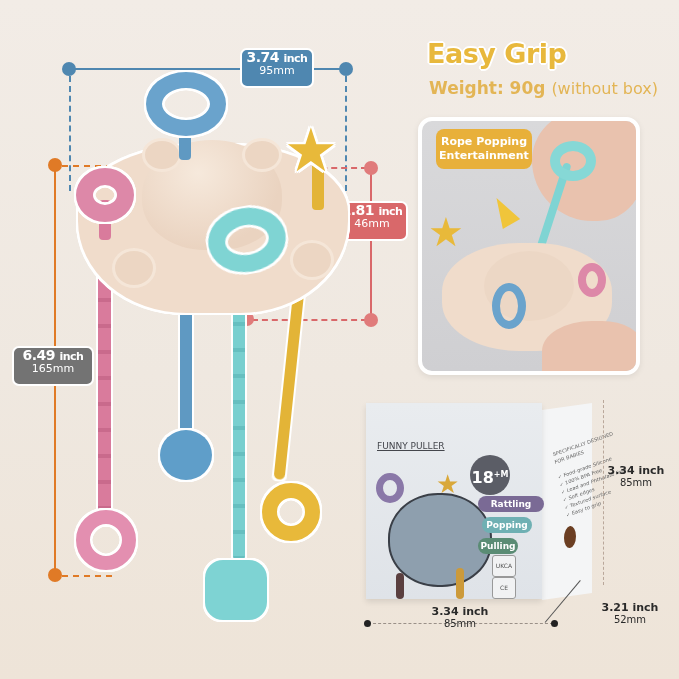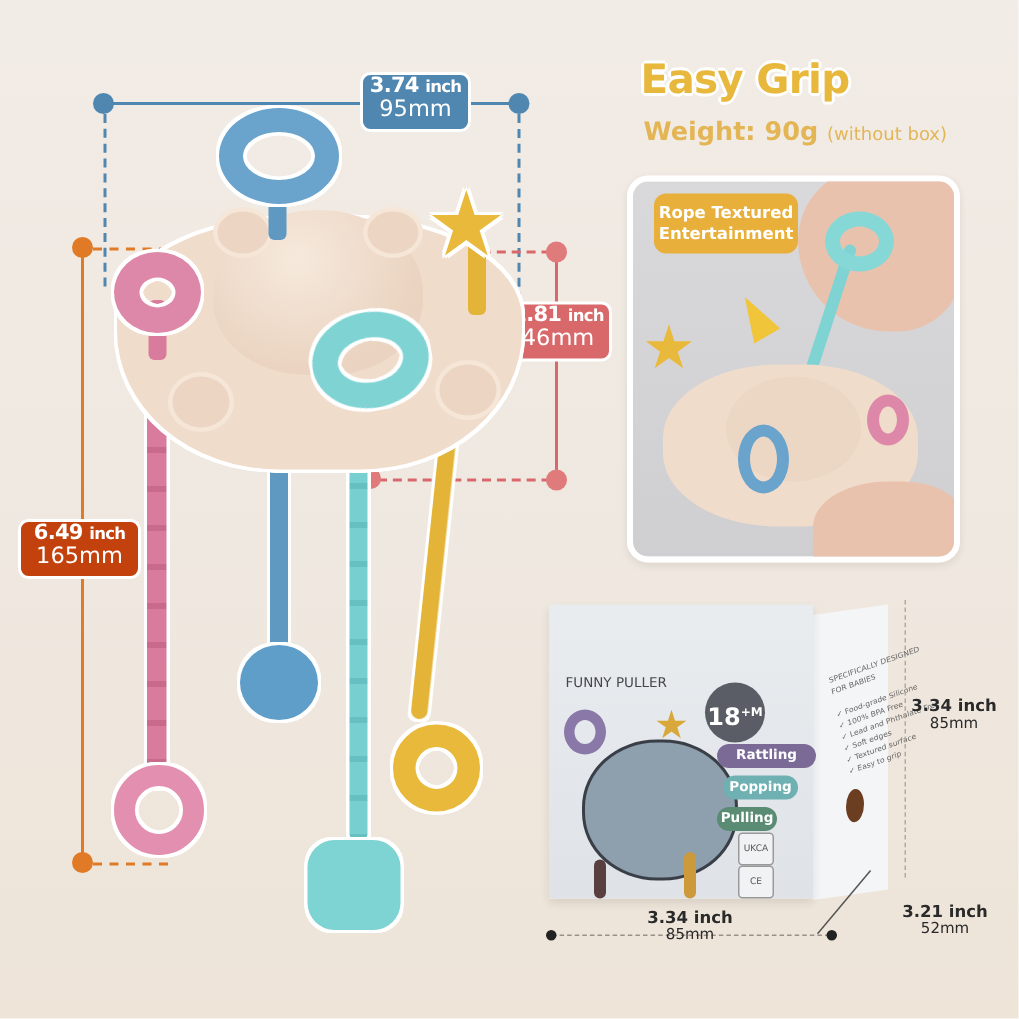--- a/index.html
+++ b/index.html
@@ -14,37 +14,37 @@
   .dash-h { position:absolute; height:0; border-top:2px dashed; }
   .dash-v { position:absolute; width:0; border-left:2px dashed; }
   .dot { position:absolute; width:14px; height:14px; border-radius:50%; }
   .dimlabel {
     position:absolute; color:#fff; text-align:center; border-radius:7px;
     border:2px solid #fff; line-height:1.05;
     font-family:"DejaVu Sans", sans-serif;
   }
   .dimlabel .big { font-weight:bold; font-size:14px; letter-spacing:-0.5px; display:block; }
   .dimlabel .big .unit { font-size:11px; }
-  .dimlabel .small { font-size:15px; display:block; }
+  .dimlabel .small { font-size:11px; display:block; }
 
   
   .ring { position:absolute; border-radius:50%; box-sizing:border-box; }
   .stem { position:absolute; border-radius:4px; }
   .white-outline { filter: drop-shadow(0 0 0 #fff) drop-shadow(2px 0 0 #fff) drop-shadow(-2px 0 0 #fff) drop-shadow(0 2px 0 #fff) drop-shadow(0 -2px 0 #fff); }
 
   .title-easy {
     position:absolute; left:427px; top:38px; font-size:27px; font-weight:bold;
     color:#e8b83c; letter-spacing:-0.5px;
     text-shadow: 2px 0 #fff, -2px 0 #fff, 0 2px #fff, 0 -2px #fff, 1px 1px #fff, -1px -1px #fff, 1px -1px #fff, -1px 1px #fff;
     text-align: right;
   }
   .weight {
     position:absolute; left:429px; top:78px; font-size:17px; font-weight:bold; color:#e3b555;
   }
-  .weight .note { font-size:12px; font-weight:normal; }
+  .weight .note { font-size:16px; font-weight:normal; }
 
   .photo-card {
     position:absolute; left:418px; top:117px; width:214px; height:250px;
     border:4px solid #fff; border-radius:14px; overflow:hidden;
     background: linear-gradient(180deg, #d9d9db 0%, #cfcfd2 100%);
     box-shadow: 0 2px 6px rgba(0,0,0,0.08);
   }
   .photo-badge {
     position:absolute; left:14px; top:8px; width:96px; height:40px;
     background:#e8b03a; border-radius:8px; color:#fff; font-weight:bold;
@@ -54,21 +54,21 @@
   .box {
     position:absolute; left:366px; top:403px; width:176px; height:196px;
     background: linear-gradient(180deg,#e9ecef 0%, #dfe3e8 100%);
     box-shadow: 0 3px 6px rgba(0,0,0,0.1);
   }
   .box-side {
     position:absolute; left:542px; top:410px; width:50px; height:190px;
     background:#f4f5f6; transform: skewY(-8deg); transform-origin: left top;
   }
   .box-title { position:absolute; left:9px; top:22px; font-weight:bold; font-size:11.5px; color:#44464c; letter-spacing:0.3px; white-space:nowrap; }
-  .box-sub { position:absolute; left:11px; top:48px; font-size:9px; color:#44464c; }
+  .box-sub { position:absolute; left:11px; top:38px; font-size:9px; color:#44464c;text-decoration:underline; }
   .age-badge {
     position:absolute; left:104px; top:52px; width:40px; height:40px; border-radius:50%;
     background:#5b5d66; color:#fff; font-weight:bold; font-size:16px; line-height:40px; text-align:center;
   }
   .pill { position:absolute; color:#fff; font-weight:bold; font-size:9px; text-align:center; border-radius:10px; height:16px; line-height:16px; }
   .side-text { position:absolute; font-size:5px; color:#666; line-height:8px; white-space:pre; transform: rotate(-12deg); transform-origin: left top; }
   .cert { position:absolute; width:22px; height:20px; border:1px solid #999; border-radius:3px; font-size:6px; color:#555; text-align:center; line-height:20px; background:#f1f2f3; }
 
   .boxdim { position:absolute; color:#2a2a2a; text-align:center; line-height:1.1; }
   .boxdim .big { display:block; font-size:11px; font-weight:bold; }
@@ -85,21 +85,21 @@
 <div class="dimlabel" style="left:240px; top:48px; width:70px; height:36px; background:#4f87b0;">
   <span class="big"><span>3.74</span> <span class="unit">inch</span></span>
   <span class="small">95mm</span>
 </div>
 
 <div class="line-v" style="left:54px; top:166px; height:410px; background:#e07a26;"></div>
 <div class="dot" style="left:48px; top:158px; background:#e07a26;"></div>
 <div class="dot" style="left:48px; top:568px; background:#e07a26;"></div>
 <div class="dash-h" style="left:62px; top:165px; width:50px; border-color:#e07a26;"></div>
 <div class="dash-h" style="left:62px; top:575px; width:50px; border-color:#e07a26;"></div>
-<div class="dimlabel" style="left:12px; top:346px; width:78px; height:36px; background:#c2410c;">
+<div class="dimlabel" style="left:12px; top:346px; width:78px; height:36px; background:#737373;">
   <span class="big"><span>6.49</span> <span class="unit">inch</span></span>
   <span class="small">165mm</span>
 </div>
 
 <div class="dash-h" style="left:222px; top:167px; width:145px; border-color:#d9686a;"></div>
 <div class="dash-h" style="left:252px; top:319px; width:115px; border-color:#d9686a;"></div>
 <div class="dot" style="left:211px; top:160px; background:#e07b7b;"></div>
 <div class="dot" style="left:240px; top:312px; background:#e07b7b;"></div>
 <div class="line-v" style="left:370px; top:168px; height:152px; background:#d9686a;"></div>
 <div class="dot" style="left:364px; top:161px; background:#e07b7b;"></div>
@@ -152,21 +152,21 @@
   <div class="stem" style="left:128px; top:40px; width:8px; height:90px; background:#7fd4d3; transform: rotate(18deg);"></div>
   <div class="ring" style="left:128px; top:20px; width:46px; height:40px; border:10px solid #86d8d6;"></div>
   <div class="abs" style="left:72px; top:75px; width:0; height:0; border-left:10px solid transparent; border-right:10px solid transparent; border-bottom:30px solid #f0c53a; transform: rotate(-30deg);"></div>
   <div class="abs" style="left:20px; top:122px; width:170px; height:108px; background:#f0dccb; border-radius:45%;"></div>
   <div class="abs" style="left:62px; top:130px; width:90px; height:70px; background:#ecd7c5; border-radius:50%;"></div>
   <div class="abs" style="left:6px; top:88px; font-size:40px; color:#e8b93a;">★</div>
   <div class="ring" style="left:70px; top:162px; width:34px; height:46px; border:8px solid #6aa3cc;"></div>
   <div class="ring" style="left:156px; top:142px; width:28px; height:34px; border:8px solid #dd88a8;"></div>
   <div class="abs" style="left:120px; top:200px; width:100px; height:60px; background:#e9c2ae; border-radius:50% 40% 0 0;"></div>
   <div class="photo-badge">
-    <span>Rope Textured</span><br>
+    <span>Rope Popping</span><br>
     <span>Entertainment</span>
   </div>
 </div>
 
 <div class="box-side">
   <div class="side-text" style="left:10px; top:42px;">SPECIFICALLY DESIGNED
 FOR BABIES
 
 ✓ Food-grade Silicone
 ✓ 100% BPA Free

